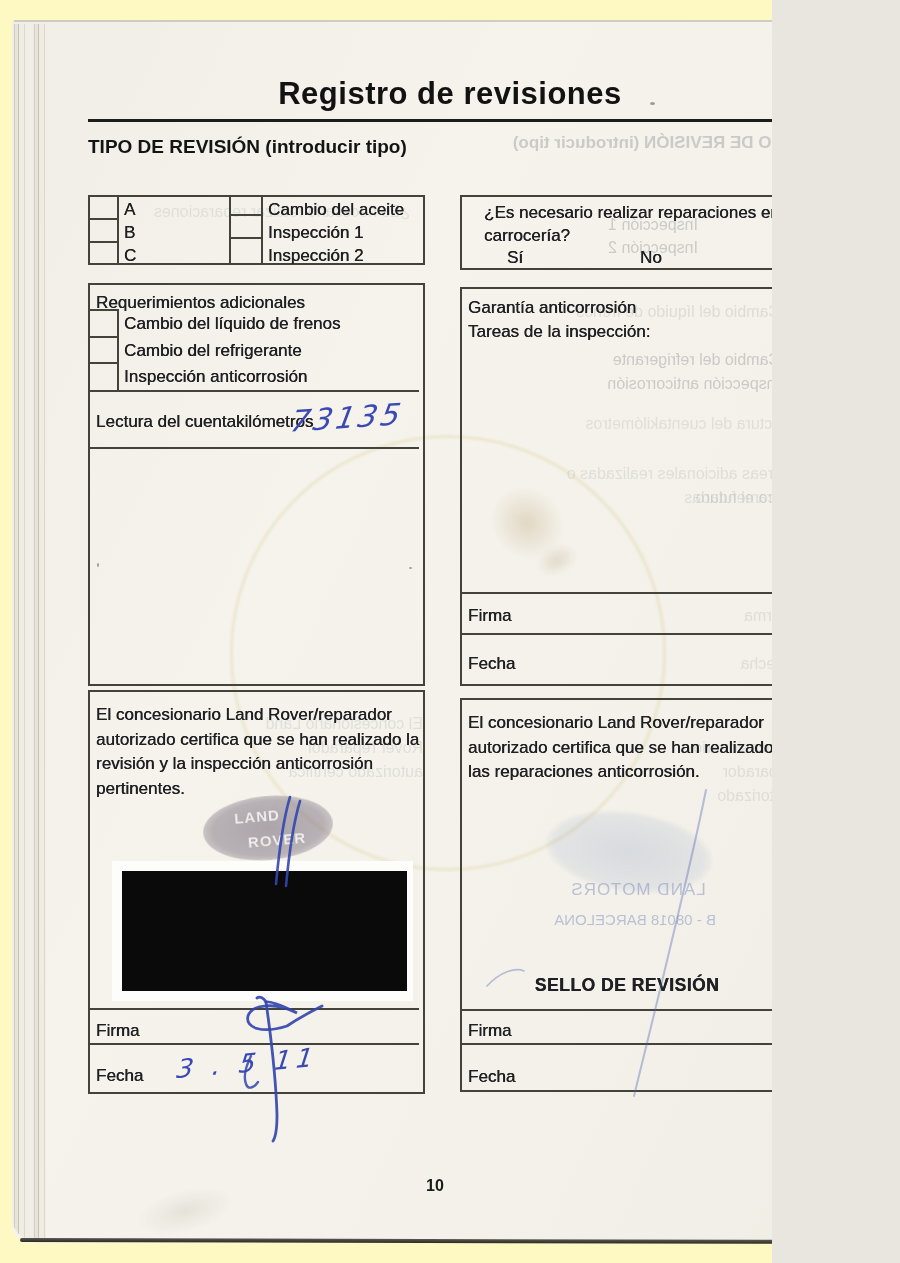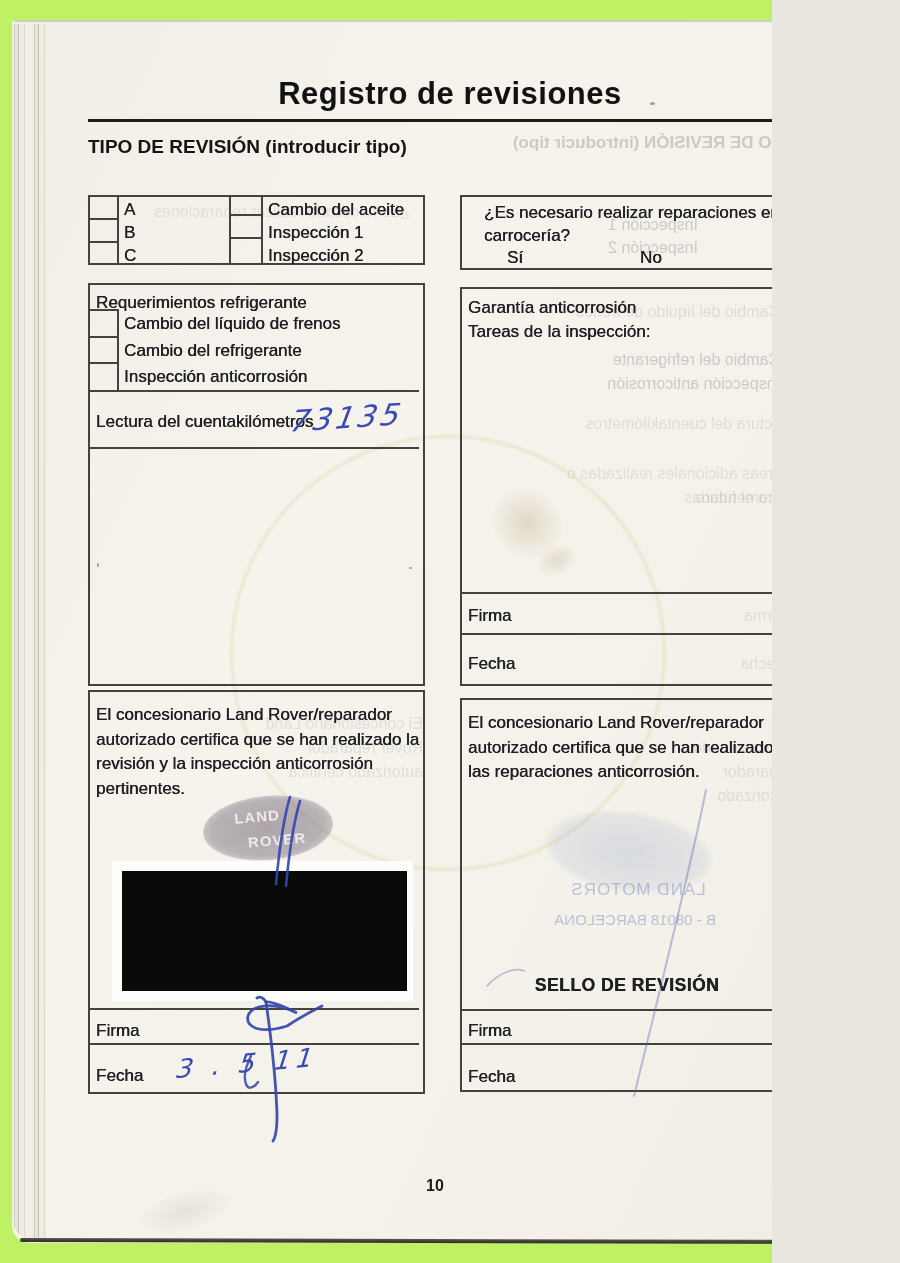--- a/index.html
+++ b/index.html
@@ -1,17 +1,17 @@
 <!DOCTYPE html>
 <html><head>
 <meta charset="utf-8">
 <style>
   html,body{margin:0;padding:0;background:#e8e6df;}
   #stage{position:relative;width:772px;height:1263px;overflow:hidden;
-         background:#bef264;font-family:"Liberation Sans",sans-serif;color:#1e1e20;}
+         background:#fef9c3;font-family:"Liberation Sans",sans-serif;color:#1e1e20;}
   
   .sheet{position:absolute;left:12px;top:20px;width:878px;height:1223px;
          background:linear-gradient(115deg,#f0eee6 0%,#f5f3ec 35%,#f3f1e9 70%,#efede4 100%);
          border-radius:2px 2px 8px 18px;z-index:1;}
   .stack-edge{position:absolute;left:12px;top:24px;width:34px;height:1216px;z-index:2;
          border-radius:2px 0 0 22px;
          background:repeating-linear-gradient(90deg,#efede5 0 2px,#d2cfc2 2px 3px,#e7e5da 3px 6px,#c6c3b6 6px 7px,#eeece3 7px 12px,#dcd9cc 12px 13px,#f0eee6 13px 20px);}
   .bottom-edge{position:absolute;left:20px;top:1239px;width:858px;height:4px;z-index:3;
          background:linear-gradient(#5a584f,#2c2b26);border-radius:3px;transform:rotate(.15deg);}
   .right-edge{position:absolute;left:874px;top:24px;width:16px;height:1216px;z-index:3;
@@ -78,21 +78,21 @@
   <div class="hline" style="left:229px;top:237px;width:32px;"></div>
   <div class="ptext" style="left:124px;top:198px;">A</div>
   <div class="ptext" style="left:124px;top:221px;">B</div>
   <div class="ptext" style="left:124px;top:244px;">C</div>
   <div class="ptext" style="left:268px;top:198px;">Cambio del aceite</div>
   <div class="ptext" style="left:268px;top:221px;">Inspección 1</div>
   <div class="ptext" style="left:268px;top:244px;">Inspección 2</div>
   <div class="bleed" style="left:130px;top:200px;width:280px;opacity:.45;">¿Es necesario realizar reparaciones</div>
 
   <div class="box" style="left:88px;top:283px;width:333px;height:399px;"></div>
-  <div class="ptext" style="left:96px;top:291px;">Requerimientos refrigerante</div>
+  <div class="ptext" style="left:96px;top:291px;">Requerimientos adicionales</div>
   <div class="vline" style="left:117px;top:309px;height:81px;"></div>
   <div class="hline" style="left:90px;top:309px;width:29px;"></div>
   <div class="hline" style="left:90px;top:336px;width:29px;"></div>
   <div class="hline" style="left:90px;top:362px;width:29px;"></div>
   <div class="ptext" style="left:124px;top:312px;">Cambio del líquido de frenos</div>
   <div class="ptext" style="left:124px;top:339px;">Cambio del refrigerante</div>
   <div class="ptext" style="left:124px;top:365px;">Inspección anticorrosión</div>
   <div class="hline" style="left:90px;top:390px;width:329px;"></div>
   <div class="ptext" style="left:96px;top:410px;">Lectura del cuentakilómetros</div>
   <div class="ink" style="left:292px;top:400px;font-size:30px;letter-spacing:3px;transform:skewX(-14deg) rotate(-4deg);">73135</div>

